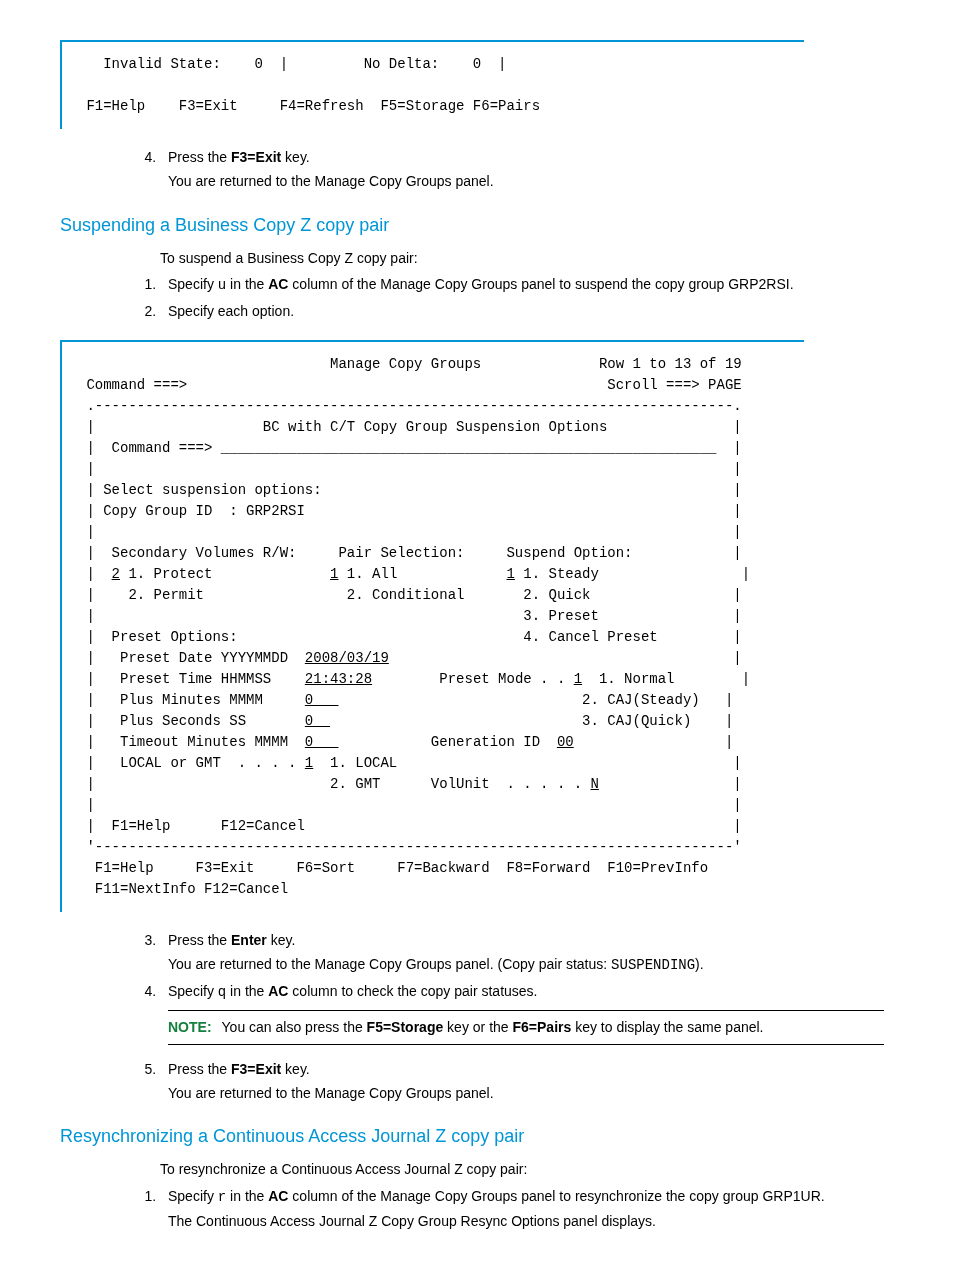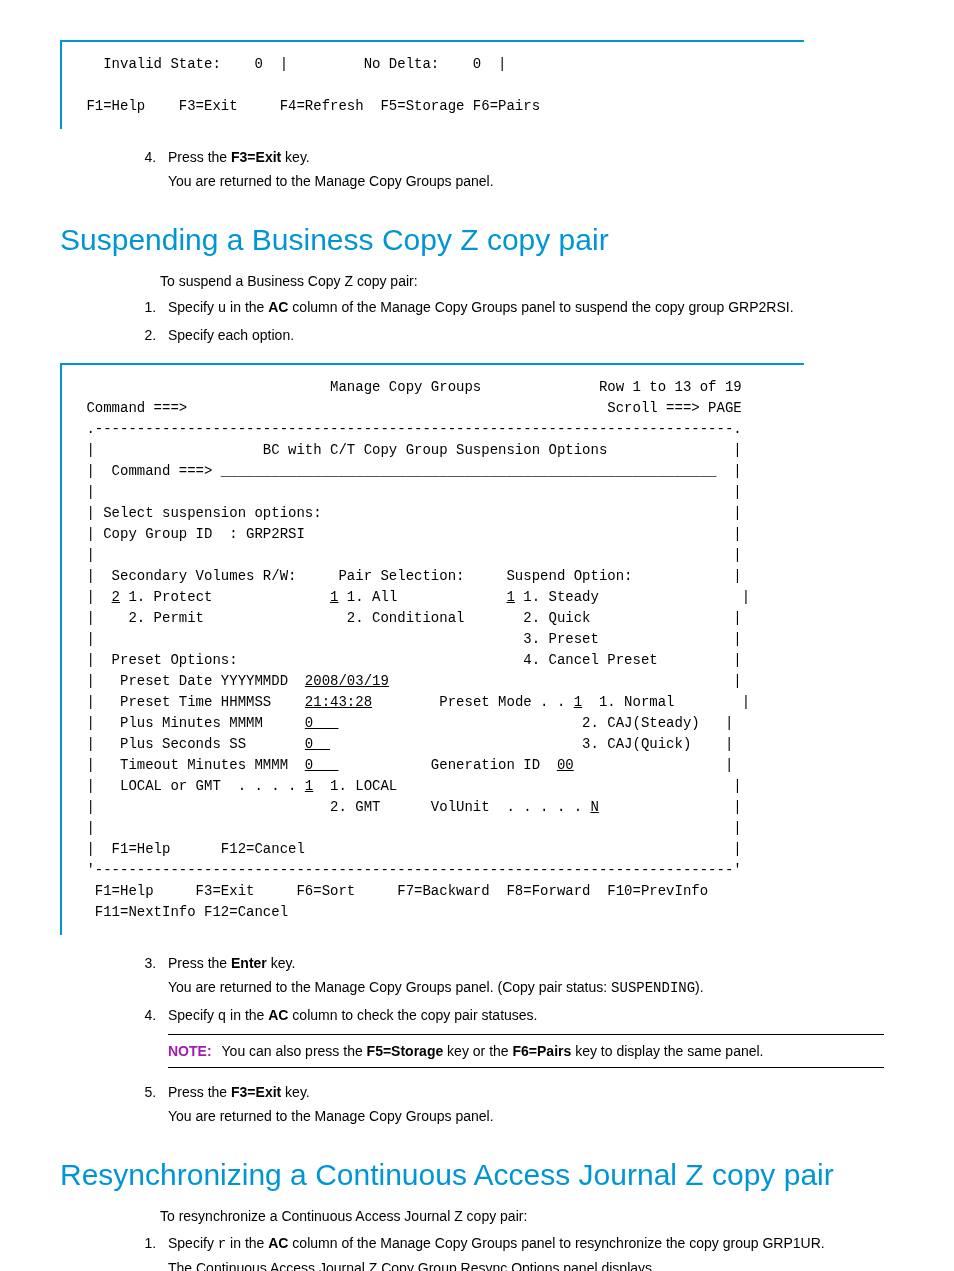--- a/index.html
+++ b/index.html
@@ -30,36 +30,36 @@
   ol.proc > li {
     margin-bottom: 6px;
     padding-left: 8px;
   }
   ol.proc > li .sub {
     margin-top: 4px;
   }
   h2.section {
     color: #0096d6;
     font-weight: normal;
-    font-size: 30px;
-    margin: 26px 0 10px 0;
+    font-size: 18px;
+    margin: 20px 0 10px 0;
     font-family: Arial, Helvetica, sans-serif;
   }
   .intro {
     margin-left: 100px;
     margin-bottom: 6px;
   }
   .note-box {
     border-top: 1px solid #000;
     border-bottom: 1px solid #000;
     padding: 6px 0;
     margin: 8px 0 14px 0;
   }
   .note-label {
-    color: #a21caf;
+    color: #15803d;
     font-weight: bold;
     margin-right: 10px;
   }
   .mono-inline {
     font-family: "Courier New", Courier, monospace;
   }
   b { font-weight: bold; }
   .code-panel-wide { margin-right: 80px; }
 </style>
 </head>

